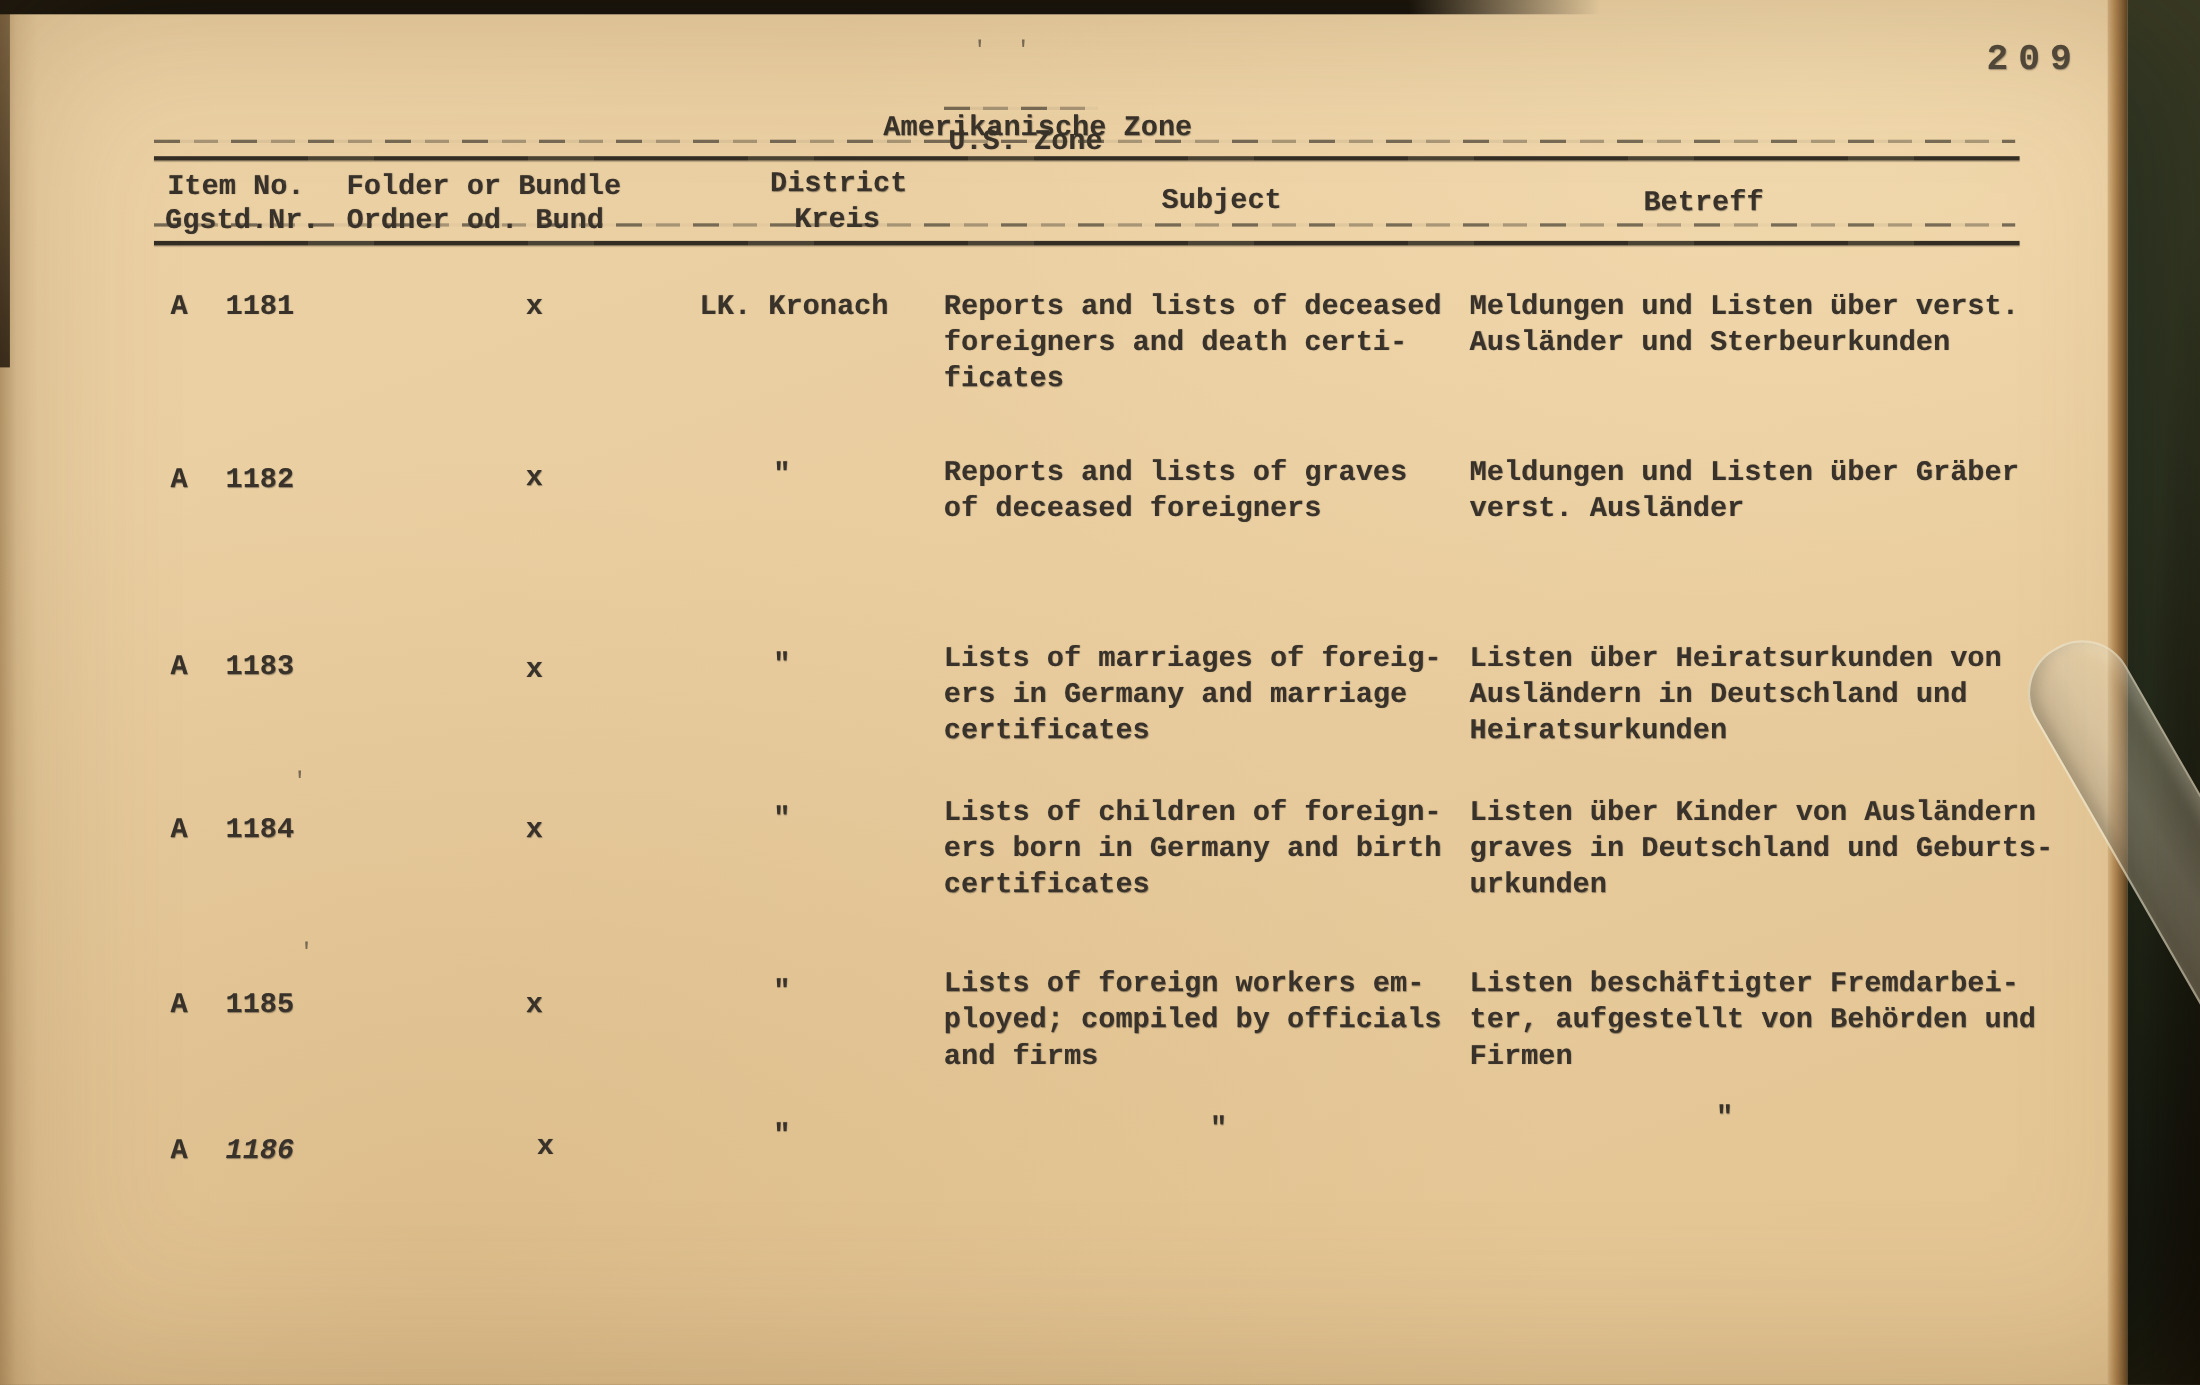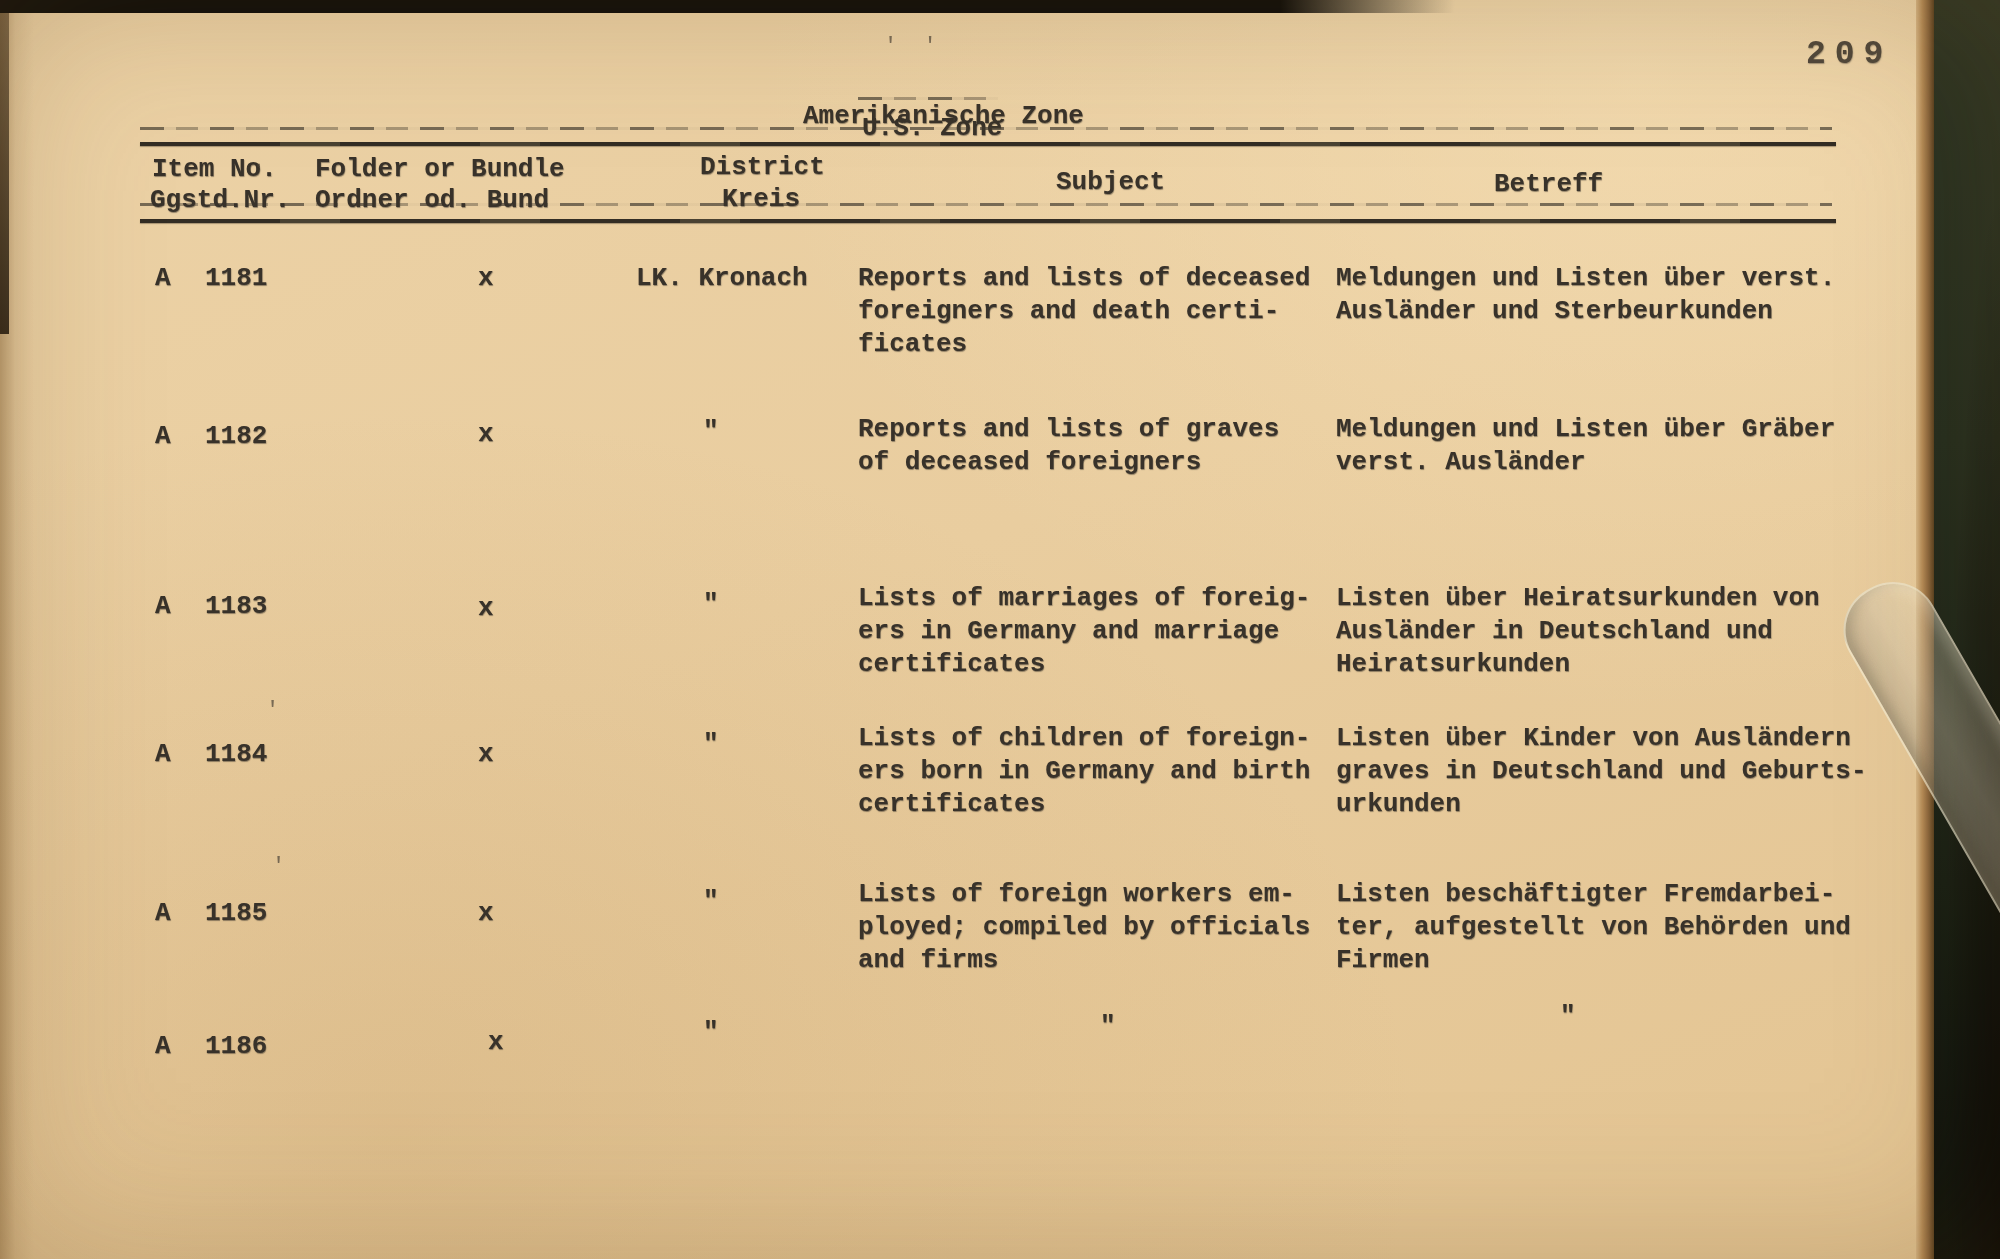--- a/index.html
+++ b/index.html
@@ -94,21 +94,21 @@
       <span class="ink" style="left: 1336px; top: 413px;">Meldungen und Listen über Gräber</span>
       <span class="ink" style="left: 1336px; top: 446px;">verst. Ausländer</span>
       <span class="ink" style="left: 155px; top: 590px;">A</span>
       <span class="ink" style="left: 205px; top: 590px;">1183</span>
       <span class="ink" style="left: 478px; top: 592px;">x</span>
       <span class="ink" style="left: 703px; top: 588px;">"</span>
       <span class="ink" style="left: 858px; top: 582px;">Lists of marriages of foreig-</span>
       <span class="ink" style="left: 858px; top: 615px;">ers in Germany and marriage</span>
       <span class="ink" style="left: 858px; top: 648px;">certificates</span>
       <span class="ink" style="left: 1336px; top: 582px;">Listen über Heiratsurkunden von</span>
-      <span class="ink" style="left: 1336px; top: 615px;">Ausländer in Deutschland und</span>
+      <span class="ink" style="left: 1336px; top: 615px;">Ausländern in Deutschland und</span>
       <span class="ink" style="left: 1336px; top: 648px;">Heiratsurkunden</span>
       <span class="ink" style="left: 155px; top: 738px;">A</span>
       <span class="ink" style="left: 205px; top: 738px;">1184</span>
       <span class="ink" style="left: 478px; top: 738px;">x</span>
       <span class="ink" style="left: 703px; top: 728px;">"</span>
       <span class="ink" style="left: 858px; top: 722px;">Lists of children of foreign-</span>
       <span class="ink" style="left: 858px; top: 755px;">ers born in Germany and birth</span>
       <span class="ink" style="left: 858px; top: 788px;">certificates</span>
       <span class="ink" style="left: 1336px; top: 722px;">Listen über Kinder von Ausländern</span>
       <span class="ink" style="left: 1336px; top: 755px;">graves in Deutschland und Geburts-</span>
@@ -117,21 +117,21 @@
       <span class="ink" style="left: 205px; top: 897px;">1185</span>
       <span class="ink" style="left: 478px; top: 897px;">x</span>
       <span class="ink" style="left: 703px; top: 885px;">"</span>
       <span class="ink" style="left: 858px; top: 878px;">Lists of foreign workers em-</span>
       <span class="ink" style="left: 858px; top: 911px;">ployed; compiled by officials</span>
       <span class="ink" style="left: 858px; top: 944px;">and firms</span>
       <span class="ink" style="left: 1336px; top: 878px;">Listen beschäftigter Fremdarbei-</span>
       <span class="ink" style="left: 1336px; top: 911px;">ter, aufgestellt von Behörden und</span>
       <span class="ink" style="left: 1336px; top: 944px;">Firmen</span>
       <span class="ink" style="left: 155px; top: 1030px;">A</span>
-      <span class="ink" style="left: 205px; top: 1030px;">1186</span>
+      <span class="ink" style="left: 205px; top: 1030px; font-style: italic;">1186</span>
       <span class="ink" style="left: 488px; top: 1026px;">x</span>
       <span class="ink" style="left: 703px; top: 1016px;">"</span>
       <span class="ink" style="left: 1100px; top: 1010px;">"</span>
       <span class="ink" style="left: 1560px; top: 1000px;">"</span>
     </div>
   <div id="marks">
       <span class="mark" style="left: 884px; top: 34px;">'  '</span>
       <span class="mark" style="left: 266px; top: 698px;">'</span>
       <span class="mark" style="left: 272px; top: 854px;">'</span>
       <span class="mark" style="left: 252px; top: 154px;">·</span>

